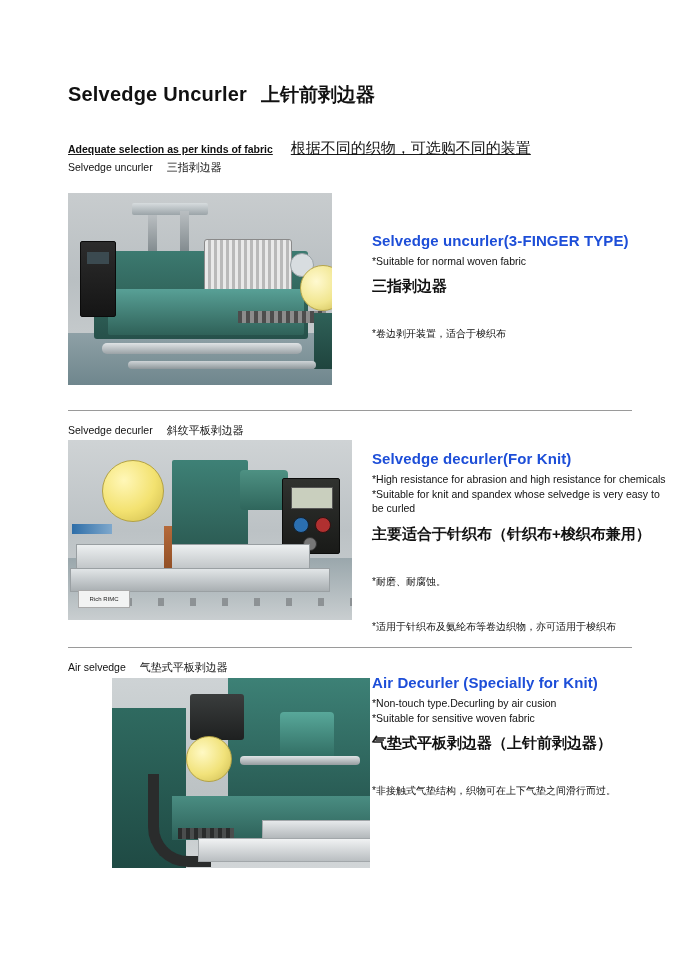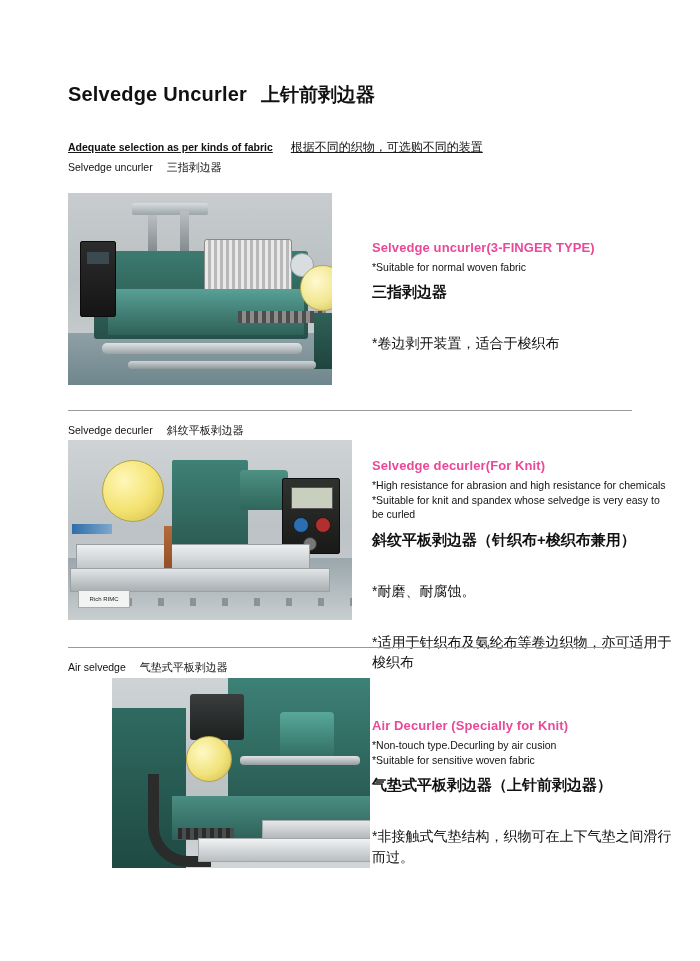--- a/index.html
+++ b/index.html
@@ -51,21 +51,21 @@
     align-items: baseline;
     gap: 18px;
     text-decoration: underline;
   }
   .subhead .en {
     font-size: 10.5px;
     font-weight: bold;
     color: #111;
   }
   .subhead .cn {
-    font-size: 12px;
+    font-size: 15px;
     color: #111;
   }
 
   .sublabel {
     position: absolute;
     font-size: 10.5px;
     color: #111;
     display: flex;
     align-items: baseline;
     gap: 14px;
@@ -88,40 +88,40 @@
     position: absolute;
     overflow: hidden;
     background: #c9cfd2;
   }
 
   
   .block {
     position: absolute;
   }
   .block h2 {
-    margin: 8px 0 5px 0;
-    font-size: 13px;
+    margin: 0 0 5px 0;
+    font-size: 15px;
     font-weight: bold;
-    color: #ec4899;
+    color: #1d4ed8;
     letter-spacing: 0.1px;
   }
   .block h3 {
     margin: 9px 0 4px 0;
     font-size: 15px;
     font-weight: bold;
     color: #111;
   }
   .block p {
     margin: 0 0 1px 0;
     font-size: 10.5px;
     line-height: 1.35;
     color: #111;
   }
   .block p.cn {
-    font-size: 14px;
+    font-size: 10px;
     line-height: 1.45;
     margin-bottom: 3px;
     margin-top: 31px;
   }
 
   
   #photo1 { left: 68px; top: 193px; width: 264px; height: 192px; }
   .p1-bg {
     position: absolute; inset: 0;
     background: linear-gradient(180deg,#c8ccce 0%, #b9bfc2 45%, #cfd3d4 100%);
@@ -328,21 +328,21 @@
   }
   .p3-pipe {
     position: absolute; left: 128px; top: 78px; width: 120px; height: 9px;
     background: linear-gradient(180deg,#e0e4e6 0%, #959c9f 100%);
     border-radius: 4px;
   }
 
   
   #block1 { left: 372px; top: 232px; width: 290px; }
   #block2 { left: 372px; top: 450px; width: 300px; }
-  #block3 { left: 372px; top: 710px; width: 300px; }
+  #block3 { left: 372px; top: 674px; width: 300px; }
 </style>
 </head>
 <body>
 
 <div class="page">
 
   <div class="header">
     <span class="title-en">Selvedge Uncurler</span>
     <span class="title-cn">上针前剥边器</span>
   </div>
@@ -406,21 +406,21 @@
     <div class="p2-rod"></div>
     <div class="p2-plate2"></div>
     <div class="p2-bolts"></div>
     <div class="p2-label">Rich RIMC</div>
   </div>
 
   <div class="block" id="block2">
     <h2>Selvedge decurler(For Knit)</h2>
     <p>*High resistance for abrasion and high resistance for chemicals</p>
     <p>*Suitable for knit and spandex whose selvedge is very easy to be curled</p>
-    <h3>斜纹平板剥边器（针织布+梭织布兼用）</h3>
+    <h3>主要适合于针织布（针织布+梭织布兼用）</h3>
     <p class="cn">*耐磨、耐腐蚀。</p>
     <p class="cn">*适用于针织布及氨纶布等卷边织物，亦可适用于梭织布</p>
   </div>
 
   <div class="rule" style="top:647px;"></div>
 
   <div class="sublabel" style="left:68px; top:660px;">
     <span class="en">Air selvedge</span>
     <span class="cn">气垫式平板剥边器</span>
   </div>

